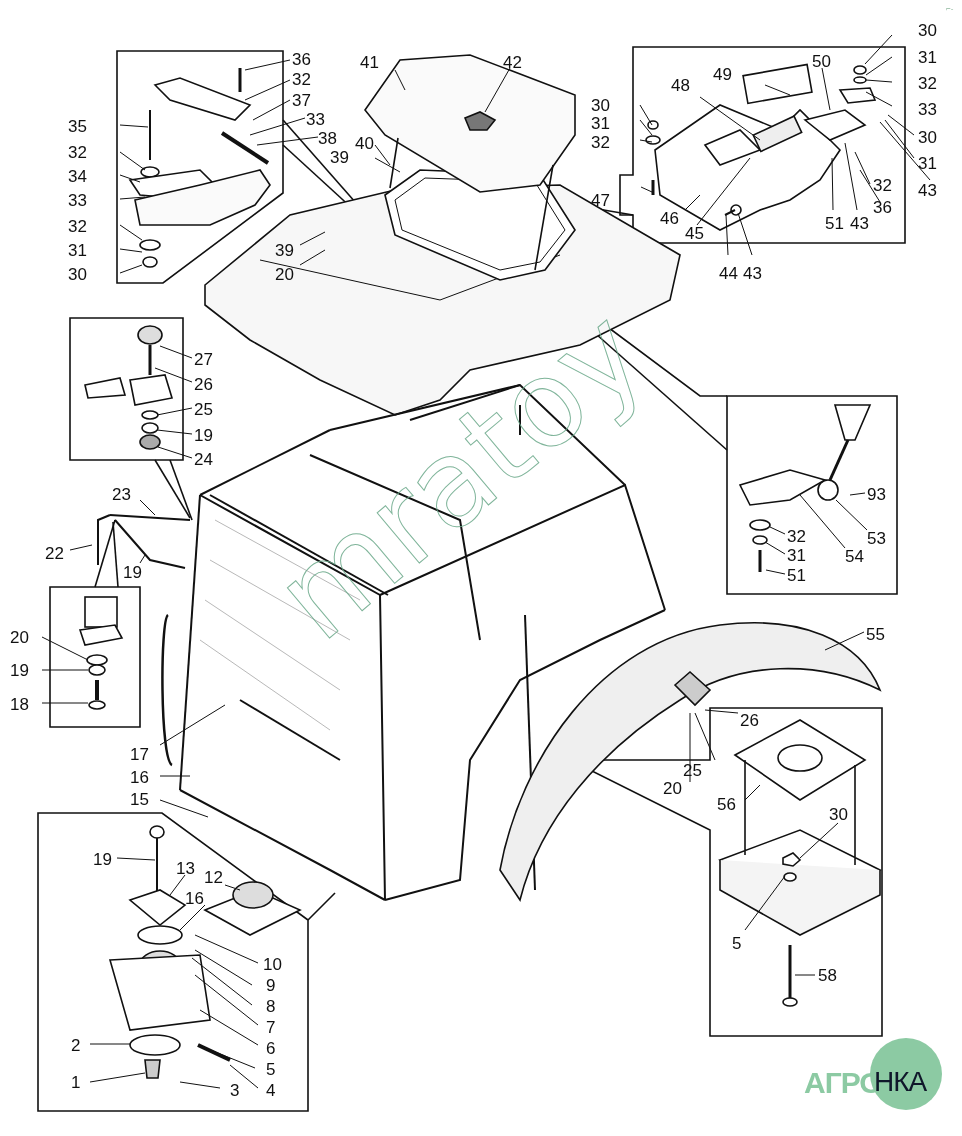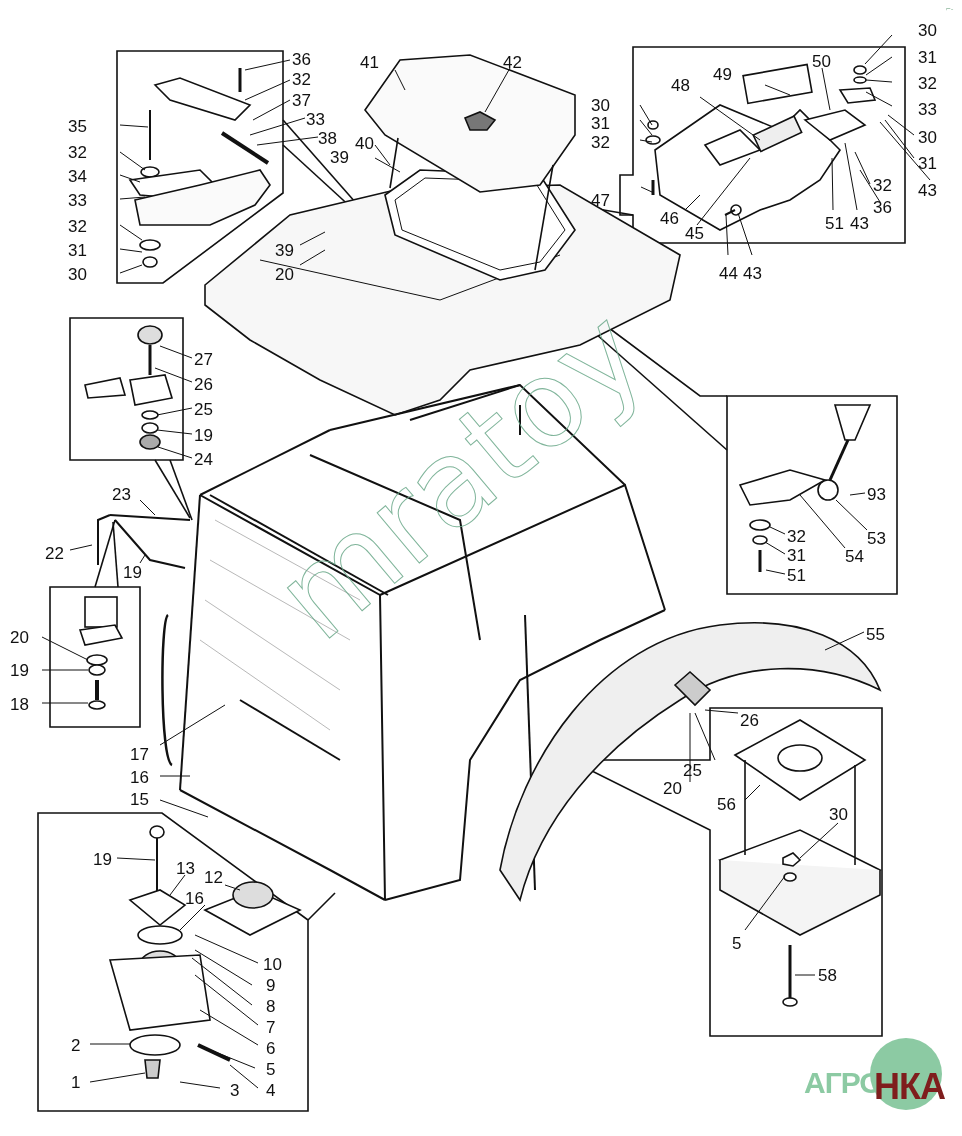--- a/index.html
+++ b/index.html
@@ -2,21 +2,21 @@
 <html><head>
 <meta charset="utf-8">
 <style>
   html,body{margin:0;padding:0;background:#ffffff;}
   body{width:962px;height:1136px;position:relative;overflow:hidden;font-family:"Liberation Sans",sans-serif;}
   #canvas{position:absolute;left:0;top:0;width:962px;height:1136px;}
   .lbl{position:absolute;font-family:"Liberation Sans",sans-serif;font-size:17px;color:#111;line-height:17px;white-space:nowrap;}
   .logo{position:absolute;left:804px;top:1038px;width:140px;height:84px;}
   .logo-text{position:absolute;left:0;top:28px;font-family:"Liberation Sans",sans-serif;font-weight:bold;font-size:30px;color:#8ccaa3;letter-spacing:-1px;}
   .logo-circle{position:absolute;left:66px;top:0;width:72px;height:72px;border-radius:50%;background:#8ccaa3;}
-  .logo-circle-text{position:absolute;left:70px;top:28px;font-family:"Liberation Sans",sans-serif;font-weight:bold;font-size:36px;color:#7f1d1d;letter-spacing:-1px;}
+  .logo-circle-text{position:absolute;left:70px;top:28px;font-family:"Liberation Sans",sans-serif;font-weight:normal;font-size:28px;color:#0f172a;letter-spacing:-1px;}
   .watermark{position:absolute;left:250px;top:560px;font-family:"DejaVu Sans",sans-serif;font-size:120px;color:transparent;-webkit-text-stroke:1px #6aa889;transform:rotate(-40deg);transform-origin:left top;opacity:.85;}
   .corner-mark{position:absolute;left:946px;top:4px;font-size:8px;color:#8fb89e;}
 </style>
 </head>
 <body>
 
 <div id="canvas">
 <svg width="962" height="1136" viewBox="0 0 962 1136">
   <g fill="none" stroke="#111" stroke-width="1.6">
 

